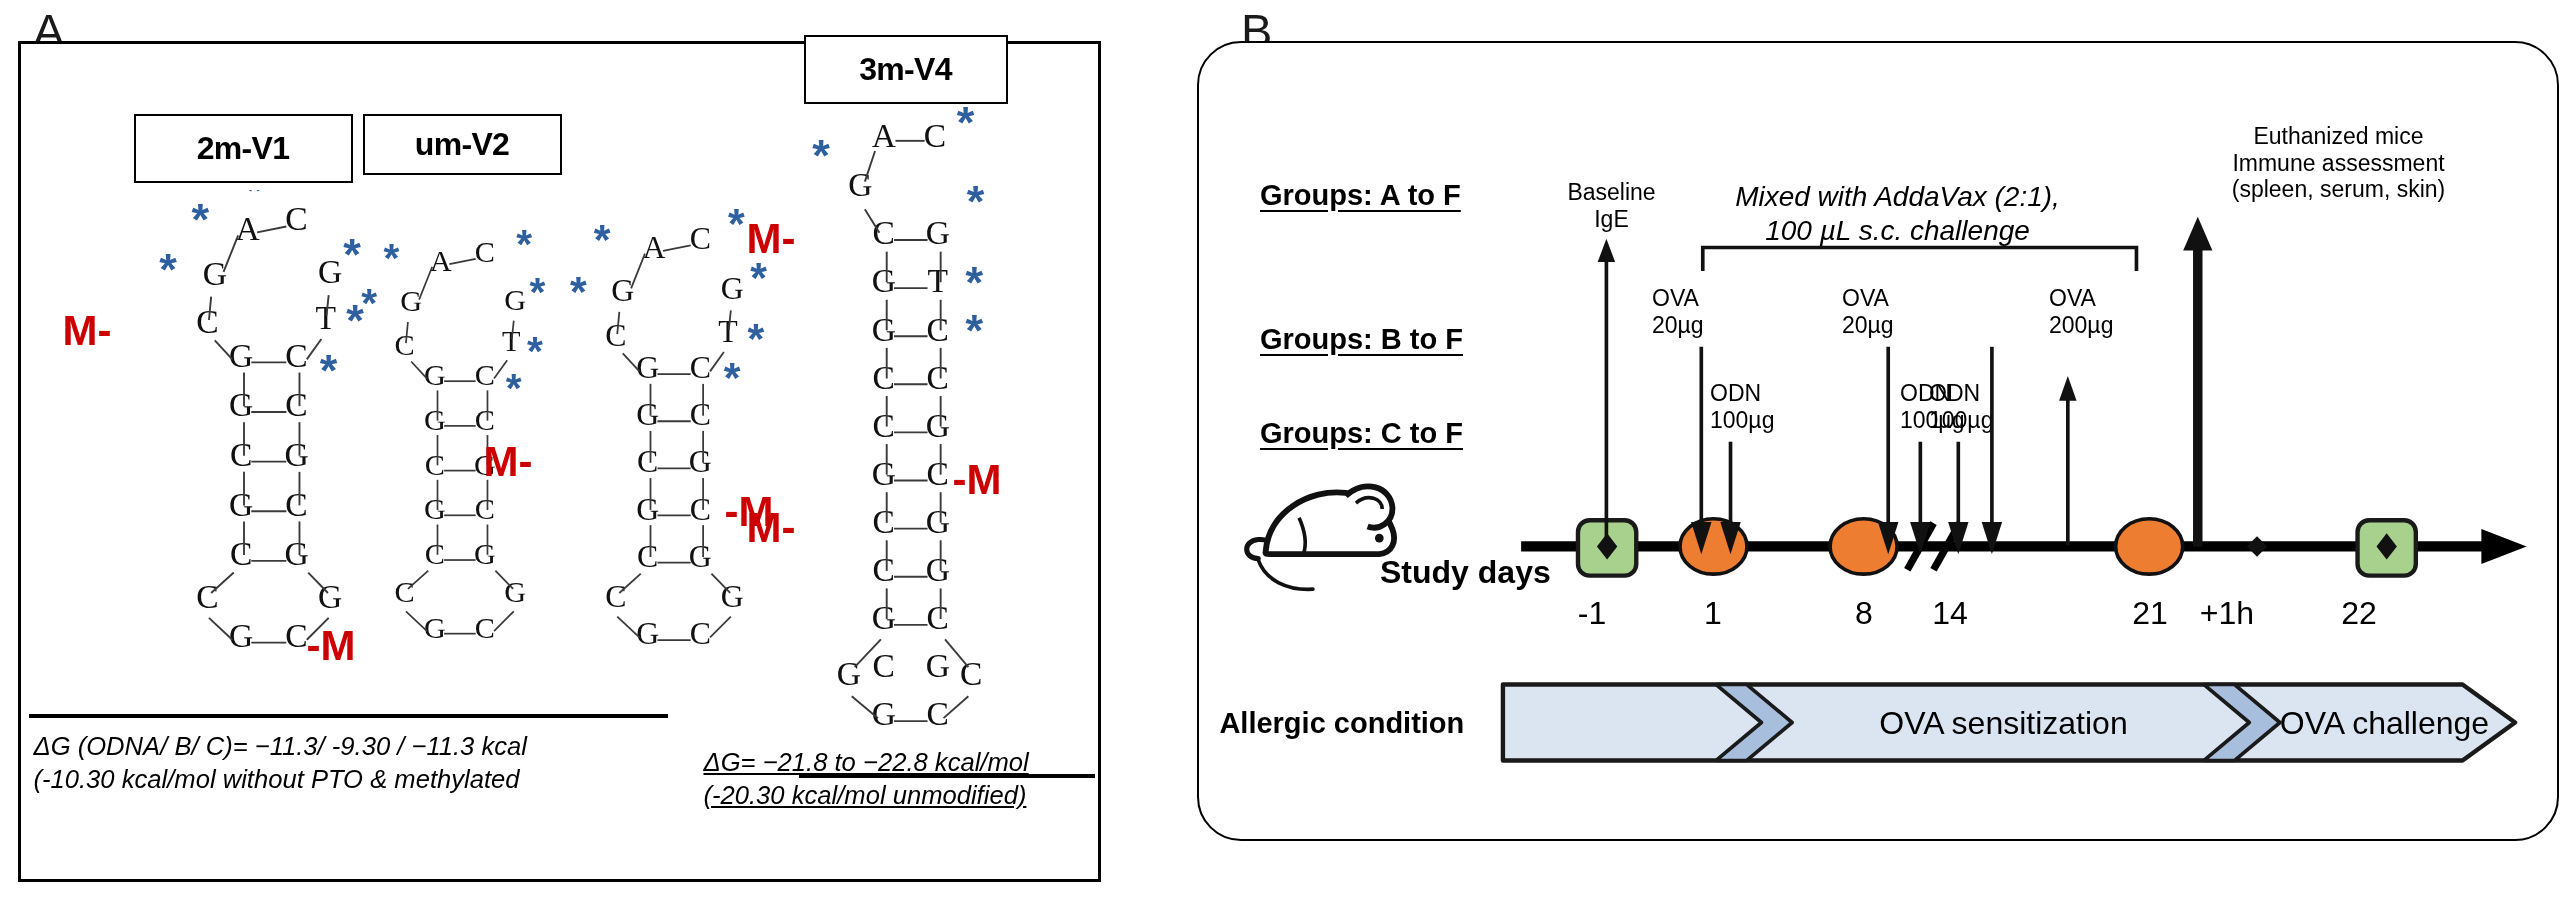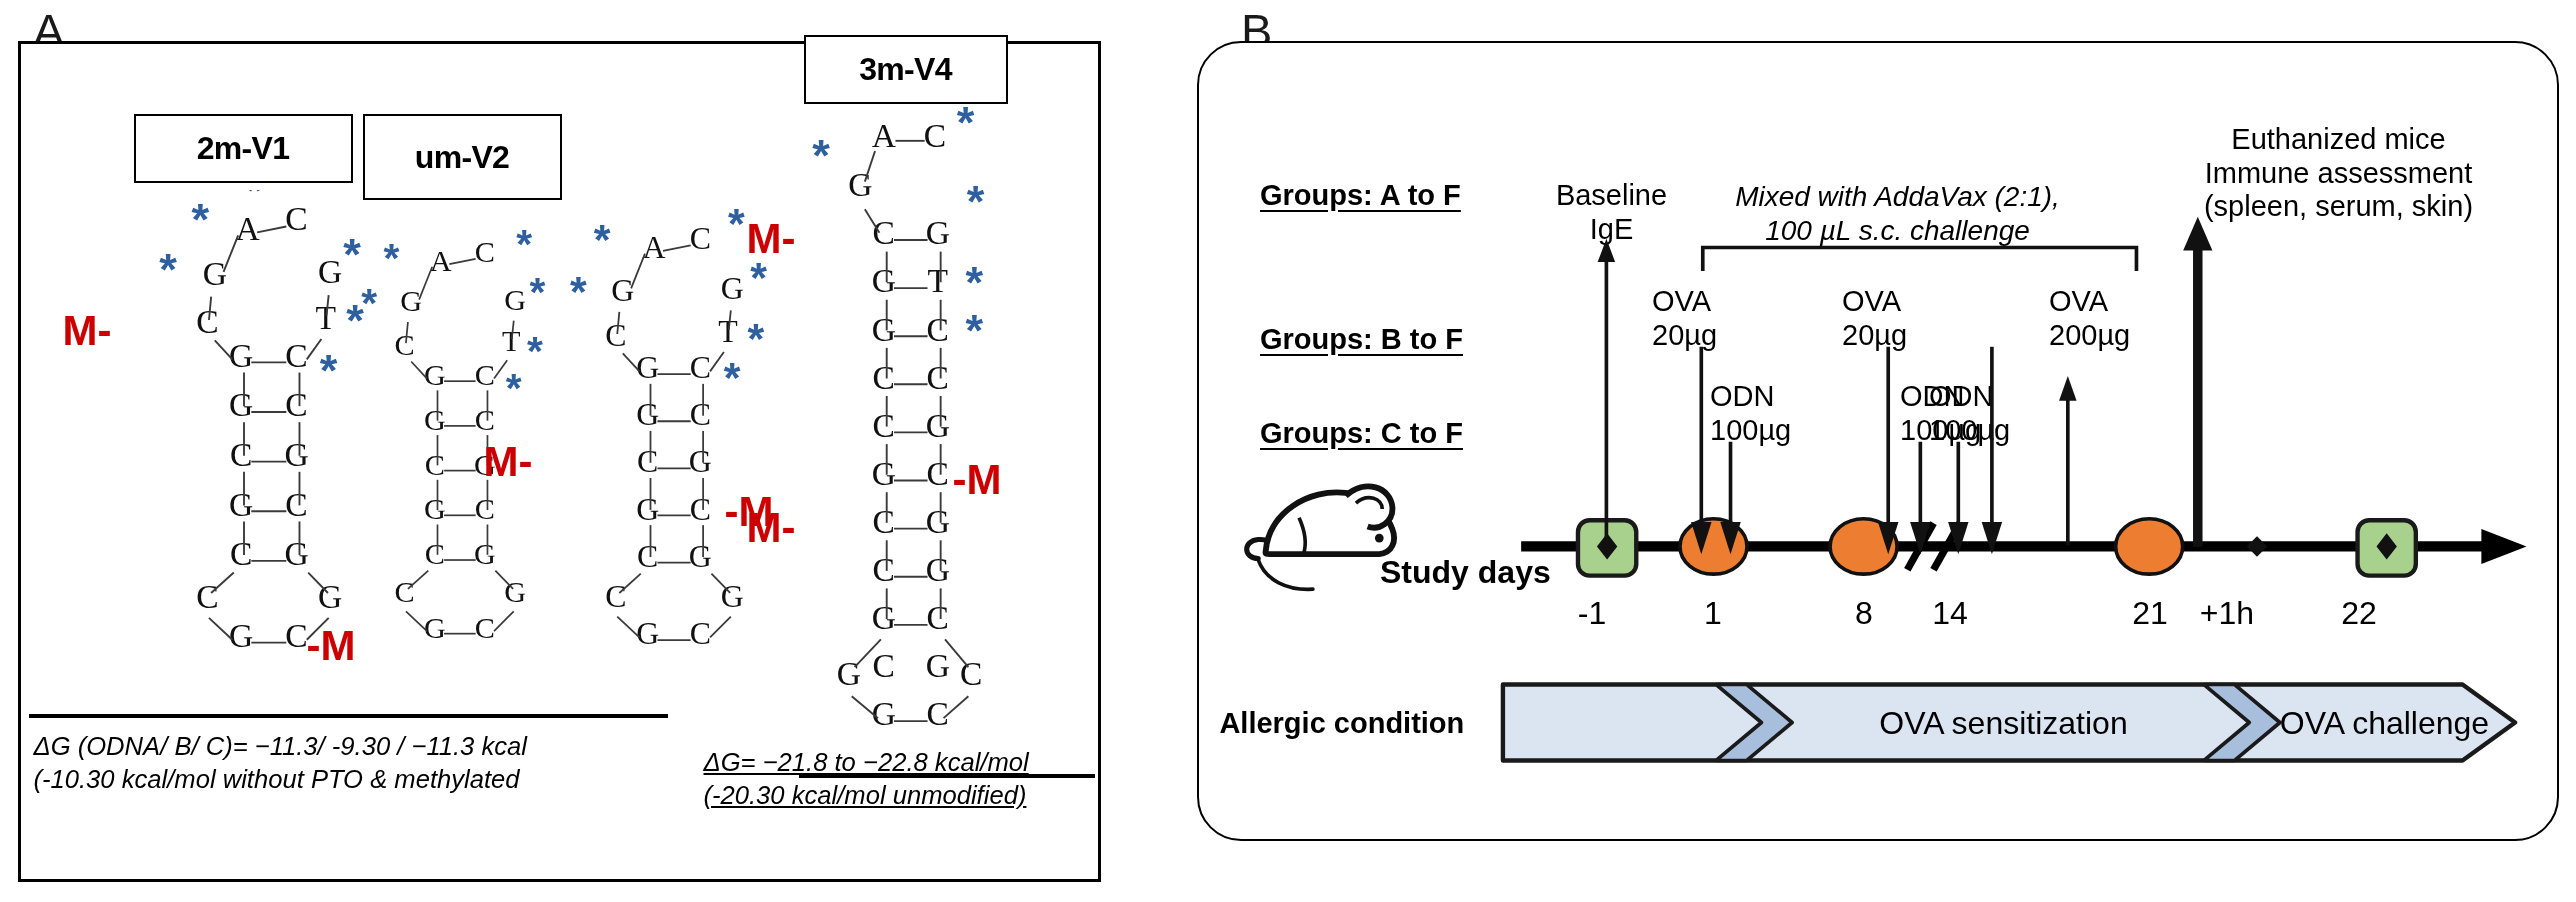--- a/index.html
+++ b/index.html
@@ -20,38 +20,38 @@
 
   .caption{position:absolute;font-style:italic;font-size:25.6px;line-height:1.30;color:#000;}
   .rule{position:absolute;background:#000;height:3.7px;}
 
   
   #panelB-box{position:absolute;left:1197px;top:41px;width:1362px;height:800px;
               border:2.2px solid #000;border-radius:44px;background:#fff;box-sizing:border-box;}
 
   .b-text{position:absolute;color:#000;}
   .grp{font-size:29px;font-weight:bold;text-decoration:underline;text-underline-offset:5.1px;white-space:nowrap;}
-  .plain{font-size:29px;line-height:1.16;white-space:nowrap;}
+  .plain{font-size:23px;line-height:1.16;white-space:nowrap;}
   .ital{font-size:28px;font-style:italic;line-height:1.22;white-space:nowrap;}
   .daylbl{font-size:32px;text-align:center;white-space:nowrap;}
 
   .band{position:absolute;font-size:29px;font-weight:bold;white-space:nowrap;}
   .banner-text{position:absolute;font-size:32px;white-space:nowrap;color:#000;text-align:center;}
 </style>
 </head>
 <body>
 
 <div id="root">
 
   <div class="panel-letter" style="left:33px;top:7.3px;">A</div>
 
   <div id="panelA-box">
 
     <div class="odn-title" style="left:113px;top:70px;width:219px;height:69px;">2m-V1</div>
-    <div class="odn-title" style="left:342px;top:70px;width:199px;height:86px;">um-V2</div>
+    <div class="odn-title" style="left:342px;top:70px;width:199px;height:61px;">um-V2</div>
     <div class="odn-title" style="left:783px;top:-8.8px;width:204px;height:69px;">3m-V4</div>
 
     <div class="struct" style="left:77px;top:146px;">
       <svg width="292" height="533" viewBox="0 0 400 730">
         <g font-family="Liberation Serif, serif" font-size="46" fill="#111" stroke="none" text-anchor="middle">
 
           <text x="205" y="68">A</text>
           <text x="272" y="55">C</text>
           <text x="160" y="130">G</text>
           <text x="150" y="196">C</text>

